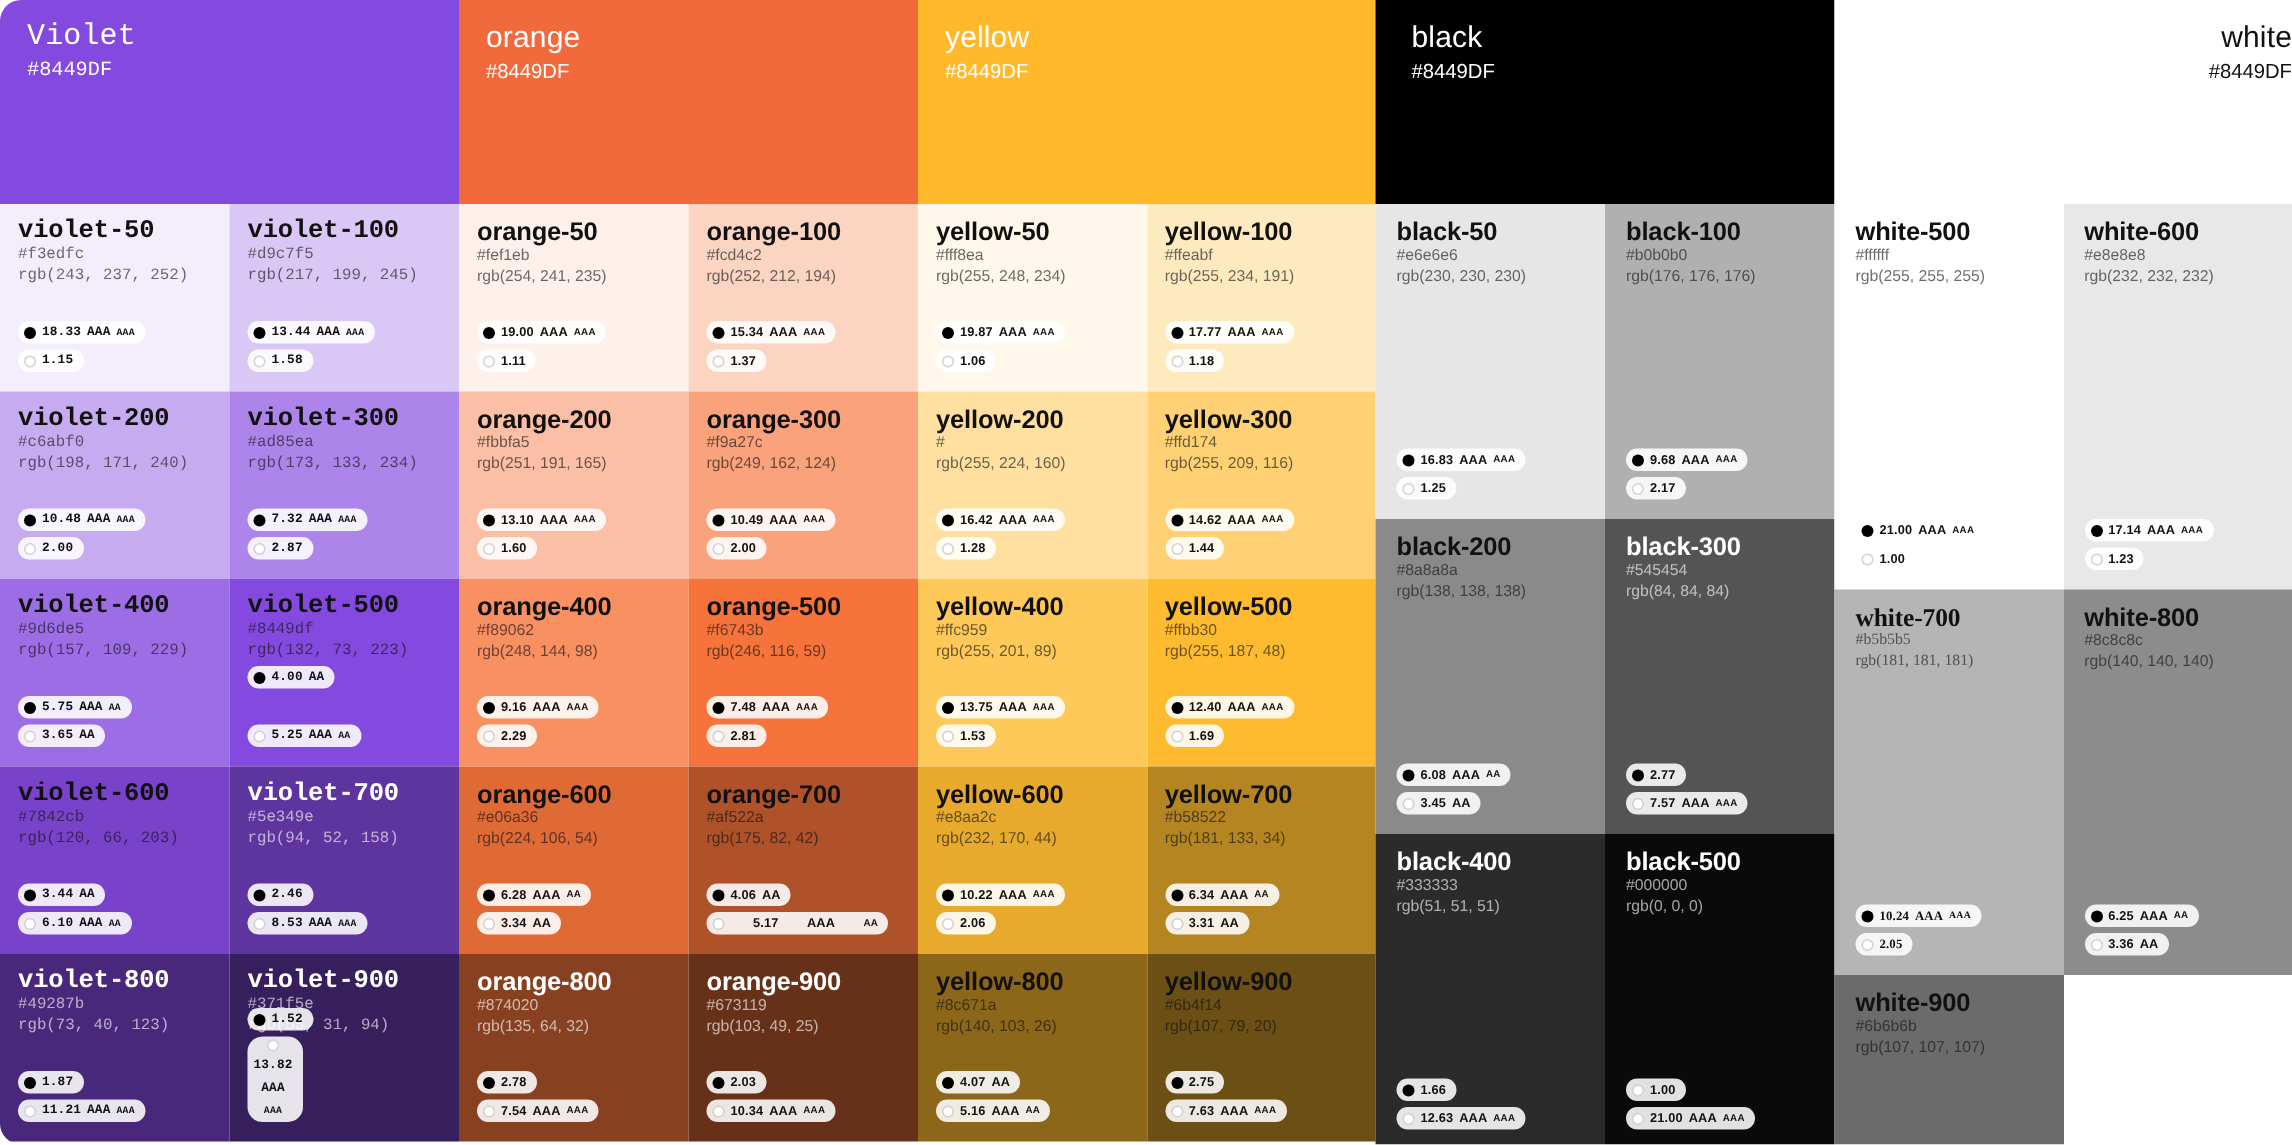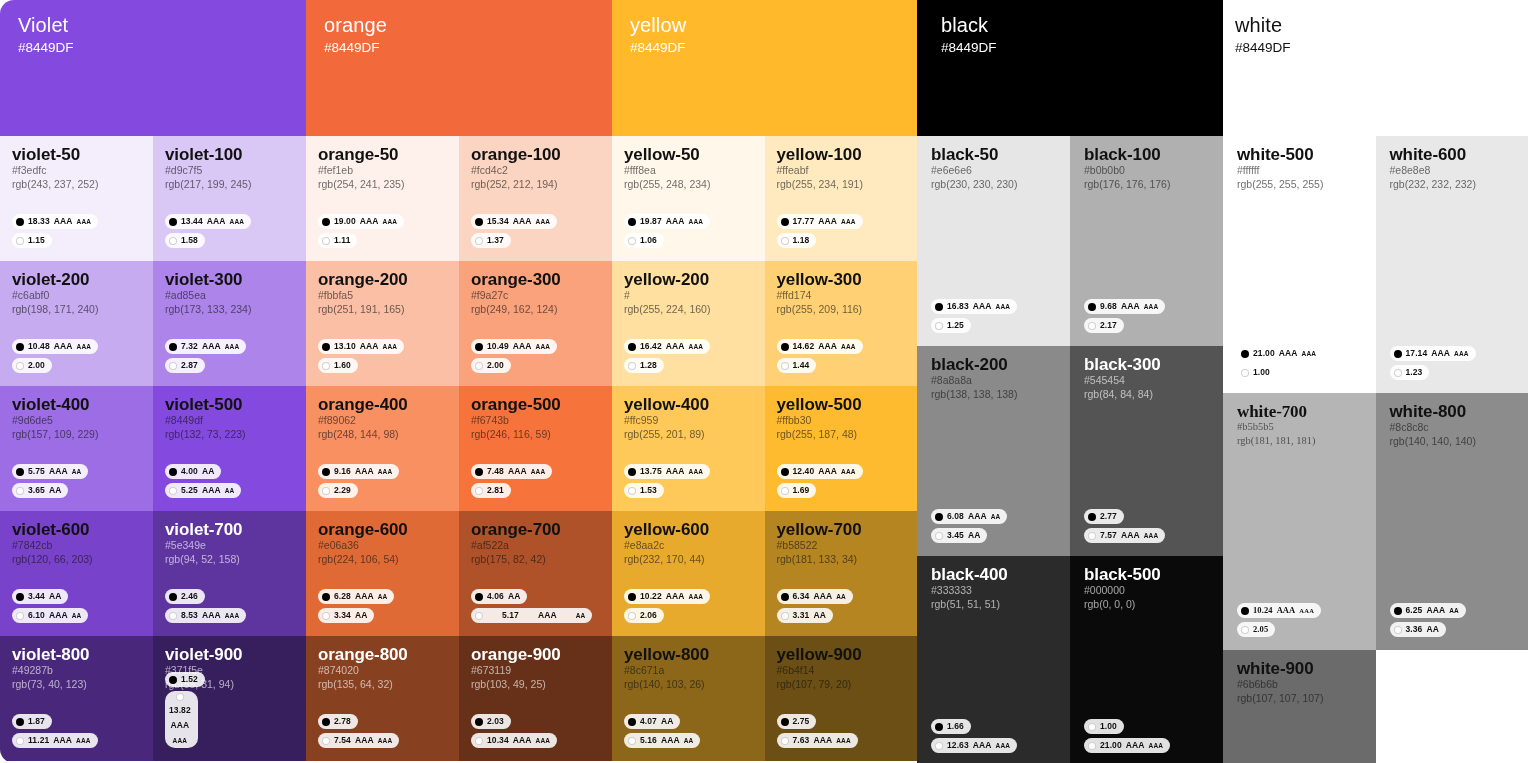--- a/index.html
+++ b/index.html
@@ -16,36 +16,36 @@
     border-radius: 14px;
     overflow: hidden;
     background: #ffffff;
   }
   .color-column {
     height: 763px;
     position: relative;
     display: flex;
     flex-direction: column;
   }
-  .col-violet  { width: 306px; }
+  .col-violet  { width: 306px; font-family: Liberation Mono, monospace; }
   .col-orange  { width: 306px; }
   .col-yellow  { width: 305px; }
   .col-black   { width: 306px; }
   .col-white   { width: 305px; }
 
   .column-header {
     height: 136px;
     padding: 12px 0 0 30px;
     flex: 0 0 136px;
   }
   .col-violet .column-header,
   .col-orange .column-header,
   .col-yellow .column-header { padding-left: 18px; }
   .col-black  .column-header { padding-left: 24px; }
-  .col-white  .column-header { padding-left: 12px; }
+  .col-white  .column-header { padding-left: 12px; text-align: right; }
 
   .column-title {
     font-size: 20px;
     line-height: 26px;
     font-weight: 400;
     letter-spacing: 0.1px;
   }
   .column-hex {
     font-size: 13.5px;
     line-height: 18px;
@@ -227,21 +227,21 @@
         <div class="swatch-card tone-dark" style="background: rgb(132, 73, 223); height: 125px;">
           <div class="swatch-name">violet-500</div>
           <div class="swatch-hex">#8449df</div>
           <div class="swatch-rgb">rgb(132, 73, 223)</div>
           <div class="badges">
             <span class="badge" style="background: rgba(255, 255, 255, 0.88); color: rgb(17, 17, 17);">
               <span class="dot black"></span>
               <span class="val">4.00</span>
               <span class="val">AA</span>
             </span>
-            <span class="badge" style="background: rgba(255, 255, 255, 0.88); color: rgb(17, 17, 17);">
+            <span class="badge" style="background: rgba(255, 255, 255, 0.88); color: rgb(17, 17, 17); margin-top: 20px;">
               <span class="dot white"></span>
               <span class="val">5.25</span>
               <span class="val">AAA</span>
               <span class="small">AA</span>
             </span>
           </div>
         </div>
         <div class="swatch-card tone-dark" style="background: rgb(120, 66, 203); height: 125px;">
           <div class="swatch-name">violet-600</div>
           <div class="swatch-hex">#7842cb</div>

